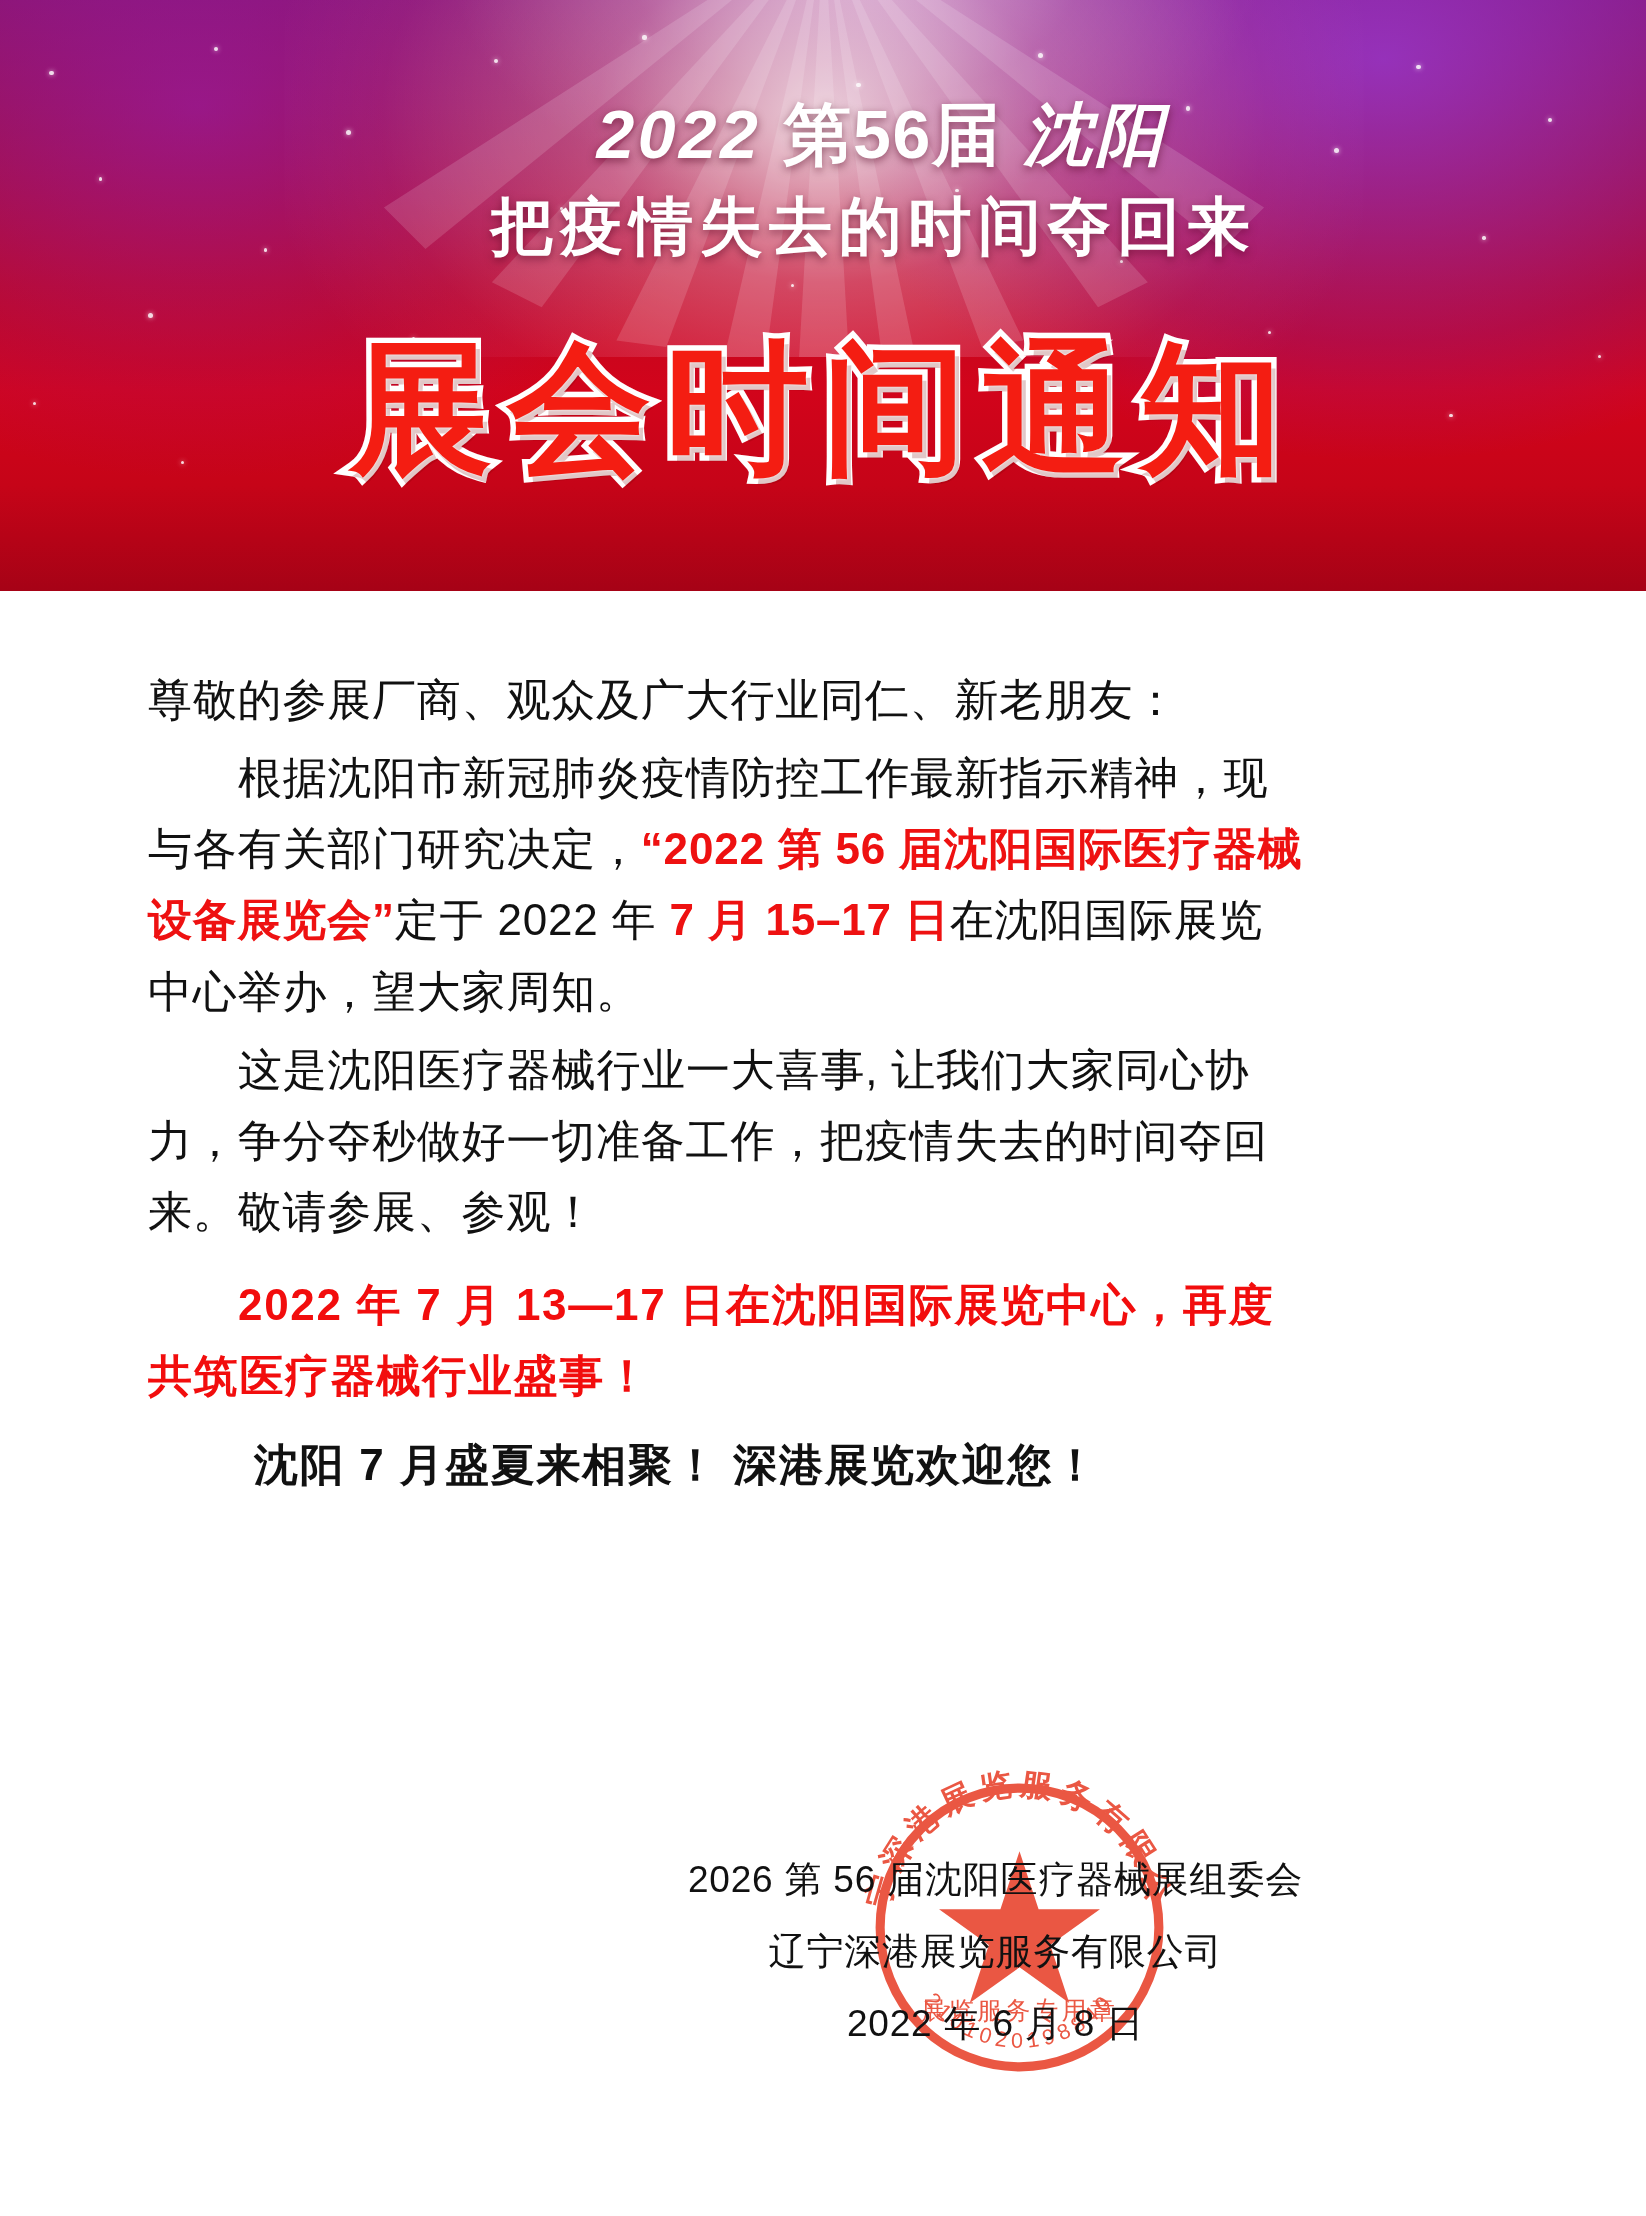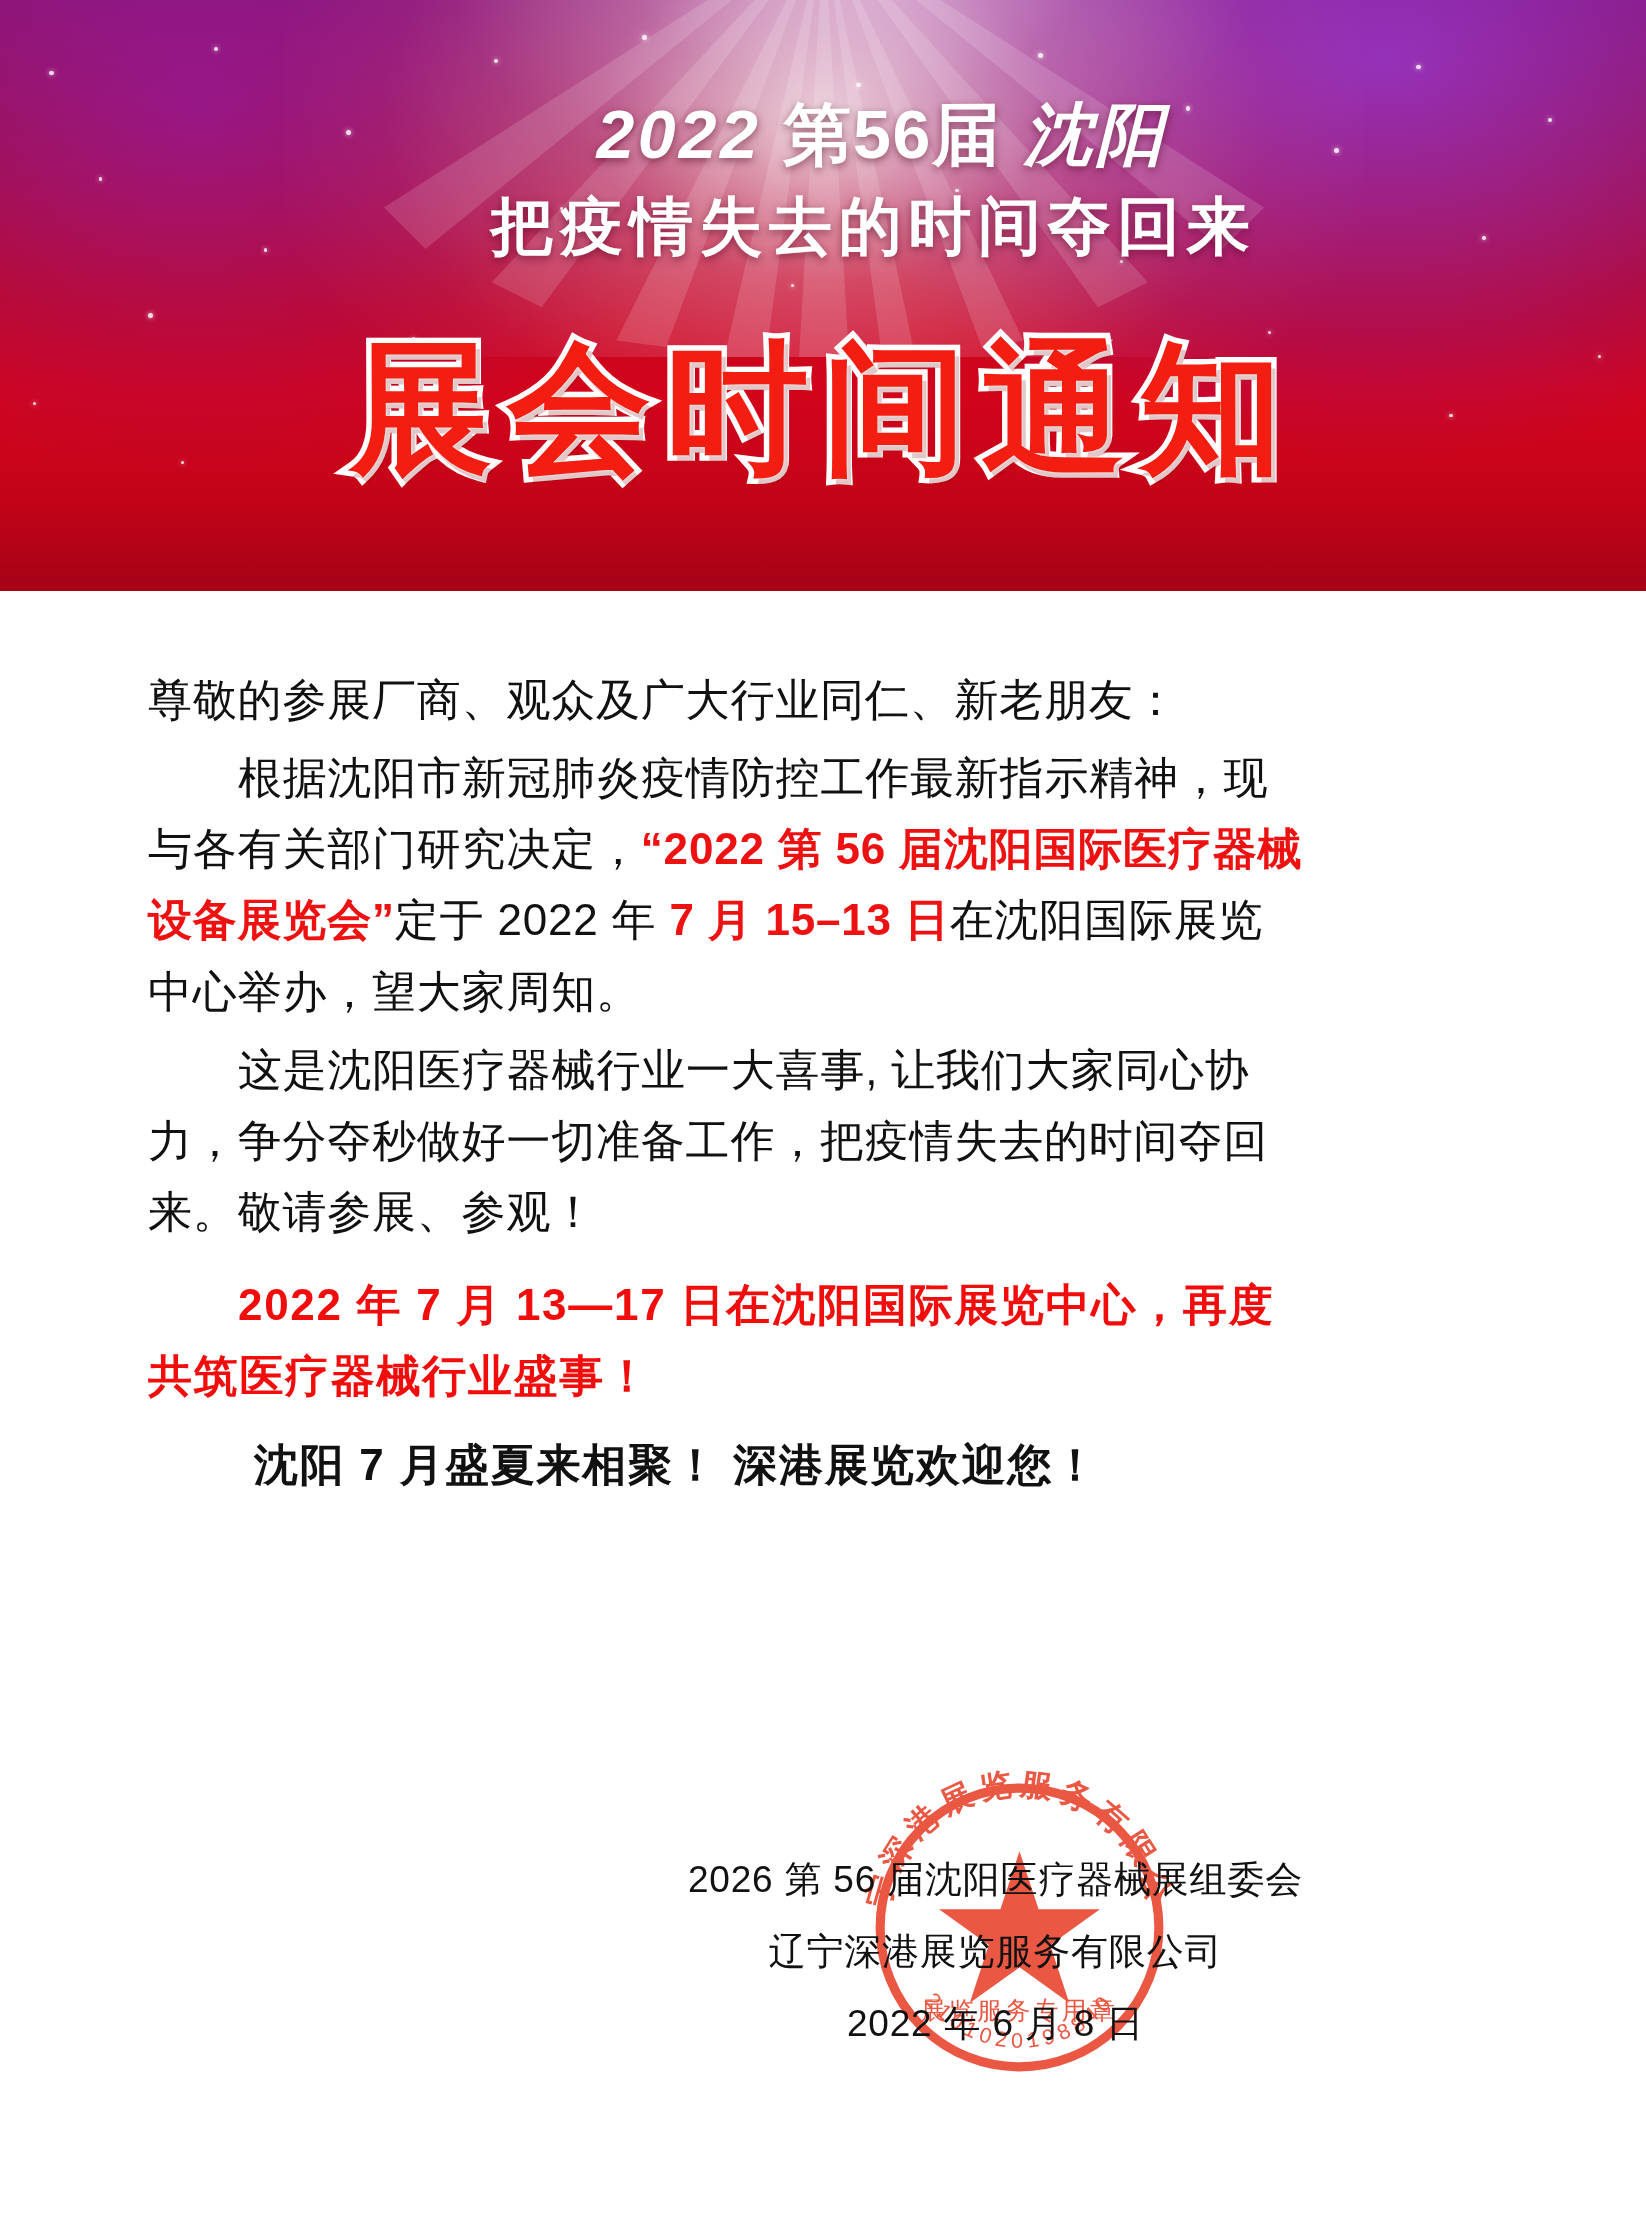--- a/index.html
+++ b/index.html
@@ -283,21 +283,21 @@
 
   <div class="title-main">展会时间通知</div>
 </div>
 
 <div class="sheet">
 
   <div class="body-text">
 
     <p class="p">尊敬的参展厂商、观众及广大行业同仁、新老朋友：</p>
 
-    <p class="p indent"><span>根据沈阳市新冠肺炎疫情防控工作最新指示精神，现与各有关部门研究决定，</span><span class="red-b">“2022 第 56 届沈阳国际医疗器械设备展览会”</span><span>定于 2022 年 </span><span class="red-b">7 月 15–13 日</span><span>在沈阳国际展览中心举办，望大家周知。</span></p>
+    <p class="p indent"><span>根据沈阳市新冠肺炎疫情防控工作最新指示精神，现与各有关部门研究决定，</span><span class="red-b">“2022 第 56 届沈阳国际医疗器械设备展览会”</span><span>定于 2022 年 </span><span class="red-b">7 月 15–17 日</span><span>在沈阳国际展览中心举办，望大家周知。</span></p>
 
     <p class="p indent">这是沈阳医疗器械行业一大喜事, 让我们大家同心协力，争分夺秒做好一切准备工作，把疫情失去的时间夺回来。敬请参展、参观！</p>
 
     <p class="emph-red-block">2022 年 7 月 13—17 日在沈阳国际展览中心，再度共筑医疗器械行业盛事！</p>
 
     <p class="emph-black">沈阳 7 月盛夏来相聚！ 深港展览欢迎您！</p>
   </div>
 
   <div class="stamp">
     <svg viewBox="0 0 440 440" width="365" height="365">

